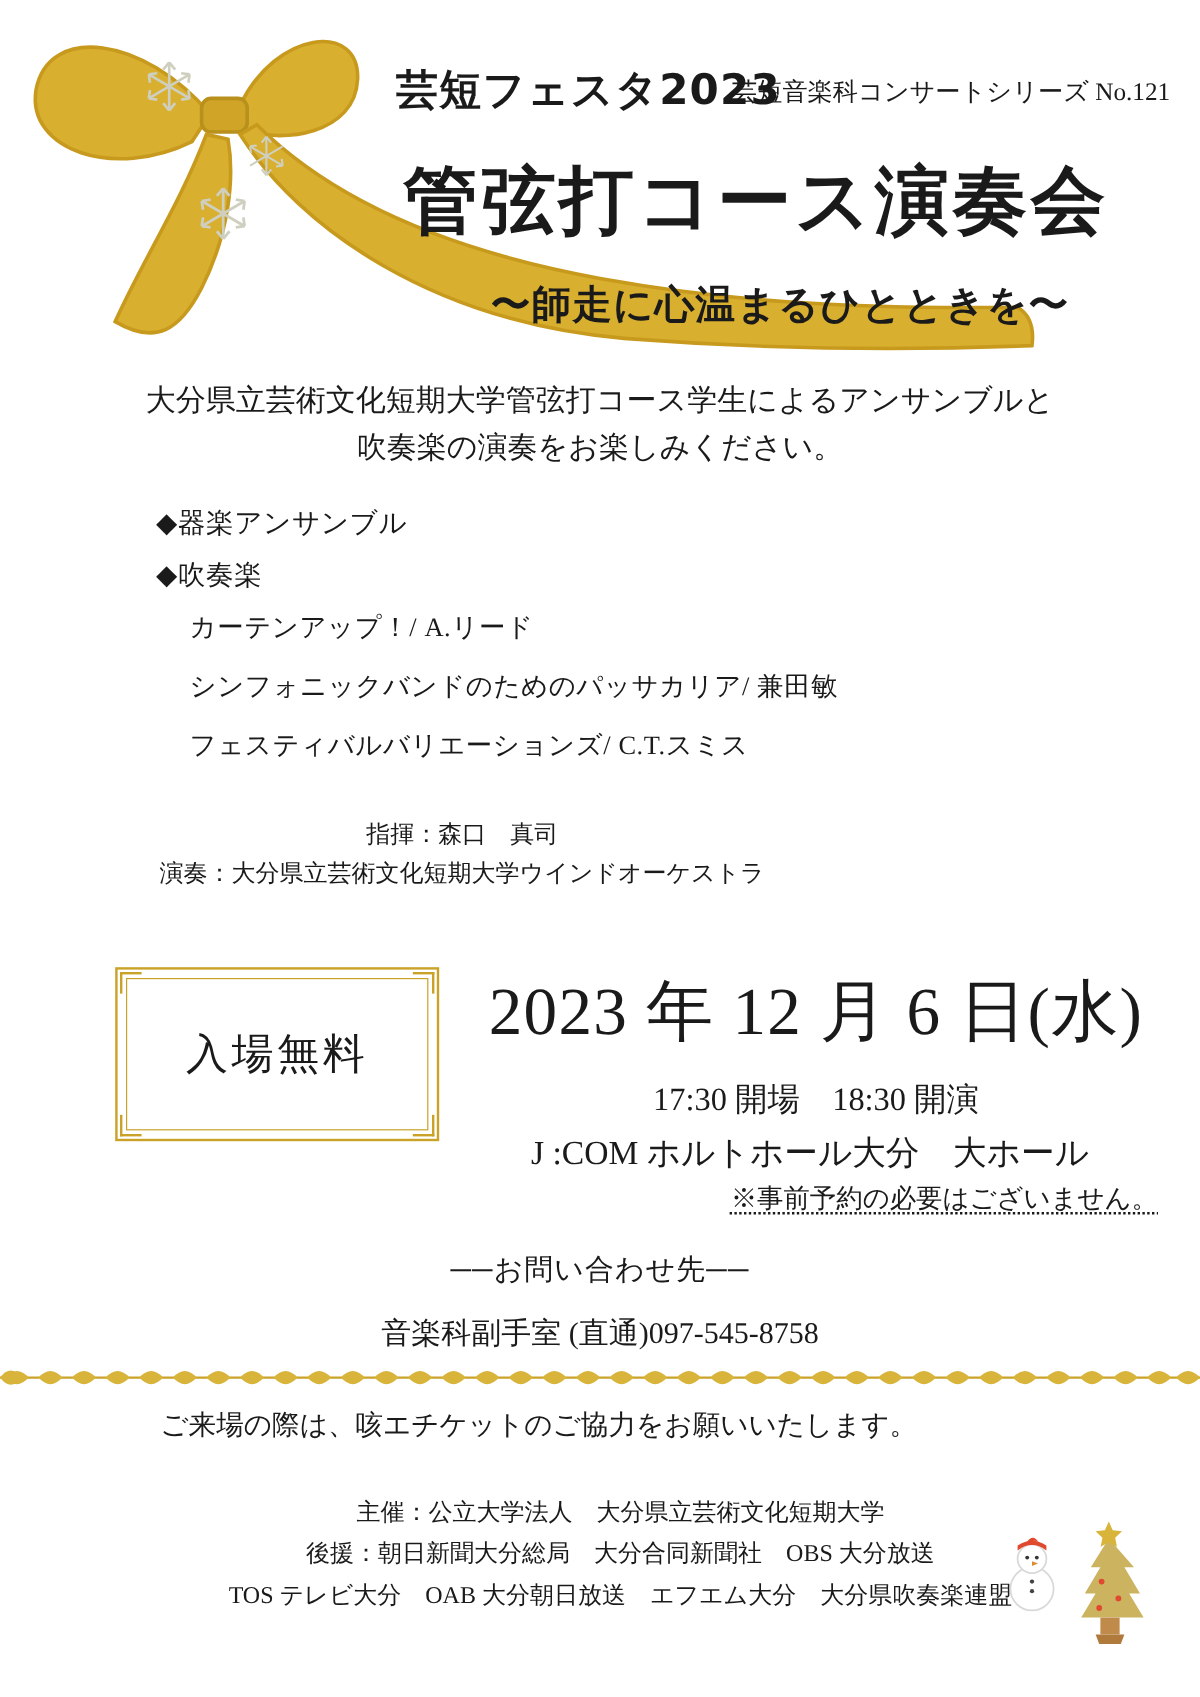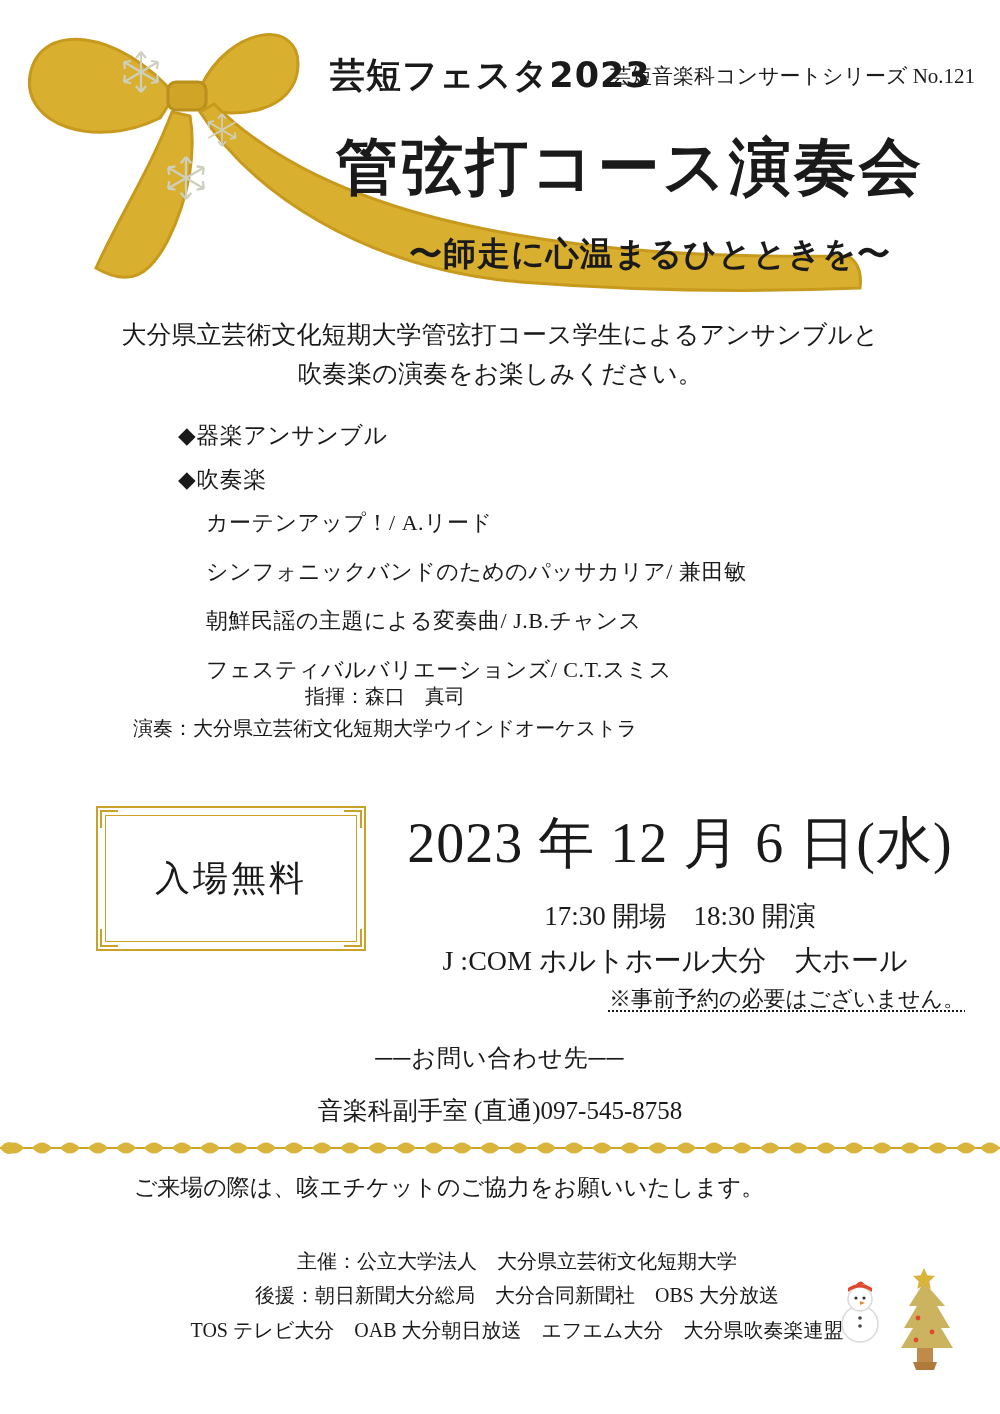--- a/index.html
+++ b/index.html
@@ -88,21 +88,20 @@
     font-family: "Liberation Serif", "DejaVu Serif", serif;
   }
 
   
   .program {
     position: absolute;
     left: 130px;
     top: 420px;
     width: 780px;
     font-family: "Liberation Serif", "DejaVu Serif", serif;
-    margin-left: 48px;
   }
   .prog-head {
     font-size: 23px;
     margin-bottom: 13px;
     letter-spacing: 0.5px;
   }
   .prog-item {
     font-size: 22px;
     margin: 0 0 19px 28px;
     letter-spacing: 0.5px;
@@ -311,21 +310,20 @@
   <div class="lead">
     <div>大分県立芸術文化短期大学管弦打コース学生によるアンサンブルと</div>
     <div>吹奏楽の演奏をお楽しみください。</div>
   </div>
 
   <div class="program">
     <div class="prog-head">◆器楽アンサンブル</div>
     <div class="prog-head">◆吹奏楽</div>
     <div class="prog-item">カーテンアップ！/ A.リード</div>
     <div class="prog-item">シンフォニックバンドのためのパッサカリア/  兼田敏</div>
-    <div class="prog-item">朝鮮民謡の主題による変奏曲/  J.B.チャンス</div>
     <div class="prog-item">フェスティバルバリエーションズ/  C.T.スミス</div>
   </div>
 
   <div class="credits">
     <div>指揮：森口　真司</div>
     <div>演奏：大分県立芸術文化短期大学ウインドオーケストラ</div>
   </div>
 
   <div class="free-box">
     <div class="outer"></div>

